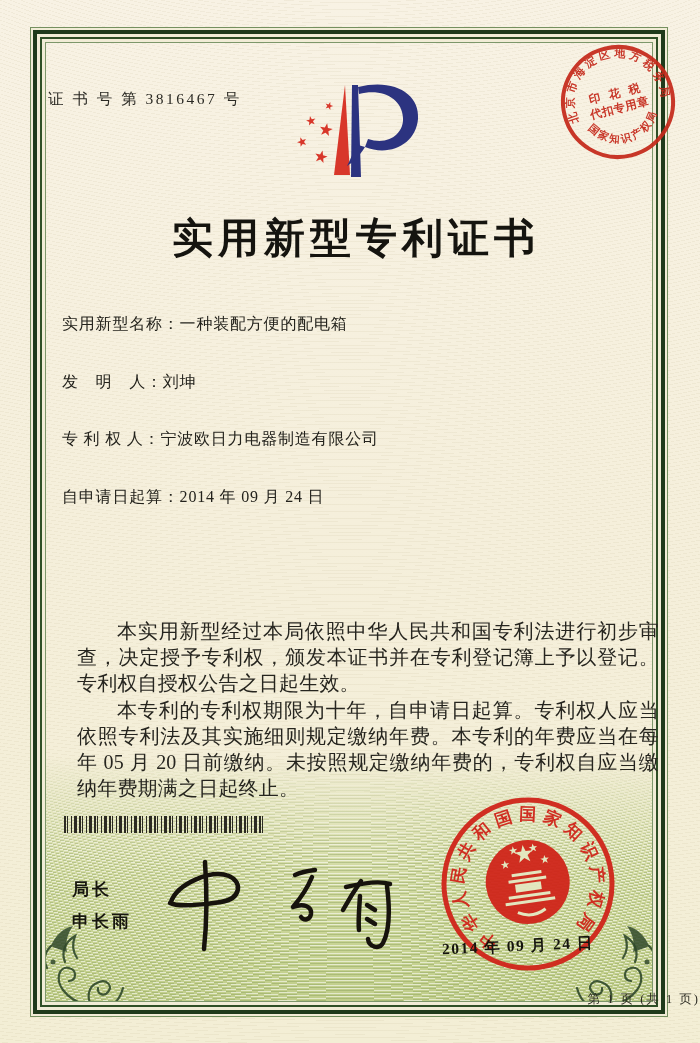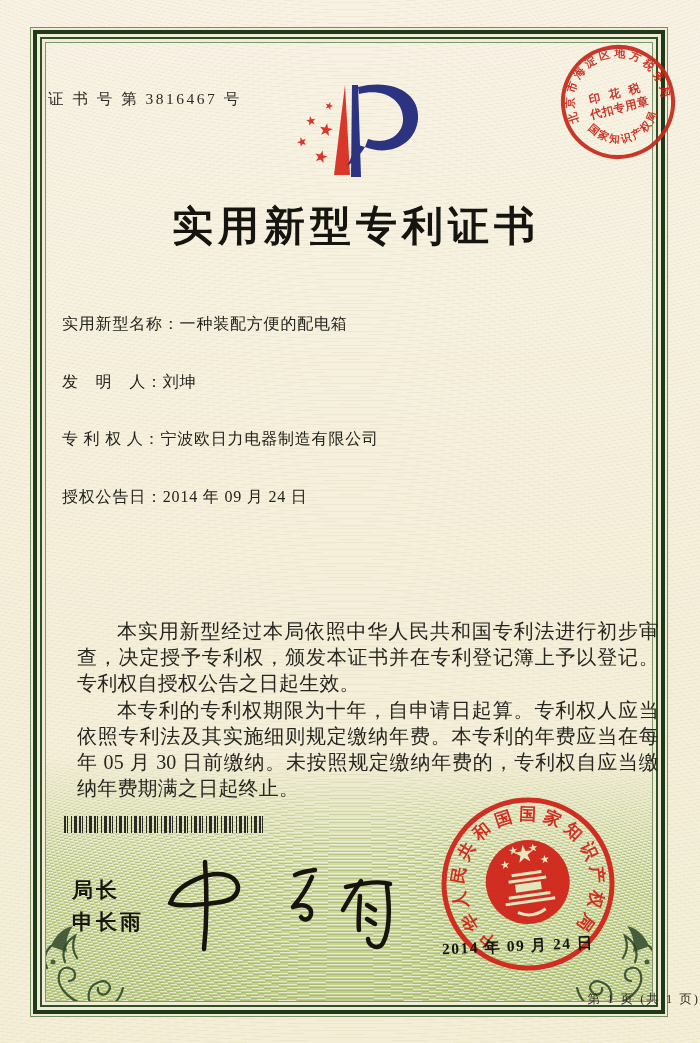--- a/index.html
+++ b/index.html
@@ -40,39 +40,39 @@
   .corner.right { right:41px; transform:scaleX(-1); }
 
   .cert-number { position:absolute; left:48px; top:89px; font-size:15.5px;
     letter-spacing:2.5px; color:#2b2a24; white-space:nowrap;font-family:Liberation Serif, serif; }
 
   .logo { position:absolute; left:288px; top:76px; }
 
   .tax-stamp { position:absolute; left:556px; top:40px; width:124px; height:124px;
     transform:rotate(-14deg); opacity:0.93; }
 
-  .title { position:absolute; left:12px; right:0; top:199px; margin:0; text-align:center;
+  .title { position:absolute; left:12px; right:0; top:199px; margin:12px; text-align:center;
     font-size:41px; font-weight:700; letter-spacing:5px; color:#15140f; }
 
   .fields { position:absolute; left:62px; top:314px; font-size:16px;
     color:#23221c; letter-spacing:0.8px; }
   .field { height:22px; margin-bottom:35.5px; white-space:nowrap; }
 
   .paras { position:absolute; left:60px; width:582px; top:618px; font-size:20px;
     line-height:26.2px; color:#26251f; text-align:justify; letter-spacing:0.2px;margin-left:17px; }
   .paras p { margin:0; text-indent:2em; }
 
   .barcode { position:absolute; left:64px; top:816px; width:201px; height:17px; opacity:0.92;
     background: repeating-linear-gradient(90deg,
       #1d1b16 0px,#1d1b16 2px, transparent 2px,transparent 3px,
       #1d1b16 3px,#1d1b16 4px, transparent 4px,transparent 7px,
       #1d1b16 7px,#1d1b16 8px, transparent 8px,transparent 10px,
       #1d1b16 10px,#1d1b16 13px, transparent 13px,transparent 15px); }
 
-  .sig-block { position:absolute; left:72px; top:874px; font-size:21px; font-weight:600;
+  .sig-block { position:absolute; left:72px; top:874px; font-size:17px; font-weight:600;
     letter-spacing:3px; color:#17160f; line-height:32px; }
   .sig-svg { position:absolute; left:163px; top:856px; }
 
   .gov-seal { position:absolute; left:422px; top:778px; width:212px; height:212px;
     transform:rotate(-8deg); opacity:0.95; }
   .seal-date { position:absolute; left:442px; top:936px; font-size:15.5px; font-weight:600;
     letter-spacing:1.5px; color:#15140e; transform:rotate(-2.5deg); white-space:nowrap; }
 
   .footer { position:absolute; left:0; right:0; top:991px; text-align:right;
     font-size:12.5px; letter-spacing:2px; color:#2e2d24; }
@@ -156,27 +156,27 @@
     <div class="field">
       <span>实用新型名称：</span><span>一种装配方便的配电箱</span>
     </div>
     <div class="field">
       <span>发　明　人：</span><span>刘坤</span>
     </div>
     <div class="field">
       <span>专 利 权 人：</span><span>宁波欧日力电器制造有限公司</span>
     </div>
     <div class="field">
-      <span>授权公告日：</span><span>2014 年 09 月 24 日</span>
+      <span>自申请日起算：</span><span>2014 年 09 月 24 日</span>
     </div>
   </div>
 
   <div class="paras">
     <p>本实用新型经过本局依照中华人民共和国专利法进行初步审查，决定授予专利权，颁发本证书并在专利登记簿上予以登记。专利权自授权公告之日起生效。</p>
-    <p>本专利的专利权期限为十年，自申请日起算。专利权人应当依照专利法及其实施细则规定缴纳年费。本专利的年费应当在每年 05 月 30 日前缴纳。未按照规定缴纳年费的，专利权自应当缴纳年费期满之日起终止。</p>
+    <p>本专利的专利权期限为十年，自申请日起算。专利权人应当依照专利法及其实施细则规定缴纳年费。本专利的年费应当在每年 05 月 20 日前缴纳。未按照规定缴纳年费的，专利权自应当缴纳年费期满之日起终止。</p>
   </div>
 
   <div class="barcode"></div>
 
   <div class="sig-block">
     <div>局长</div>
     <div>申长雨</div>
   </div>
 
   <svg class="sig-svg" width="230" height="100" viewBox="0 0 230 100">

